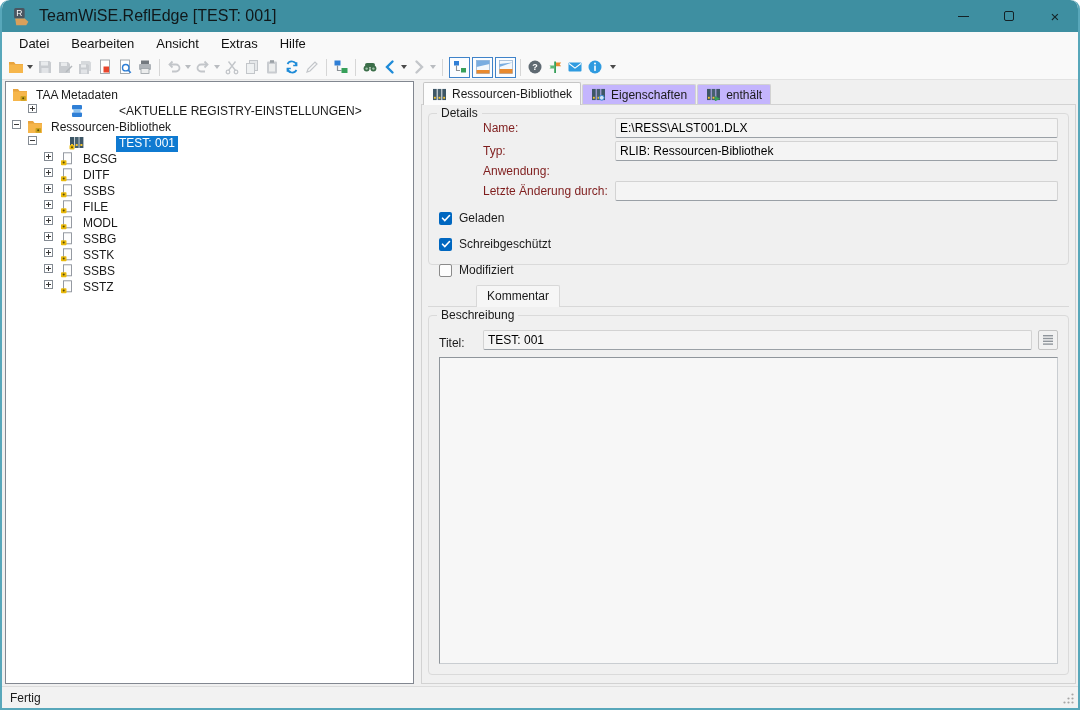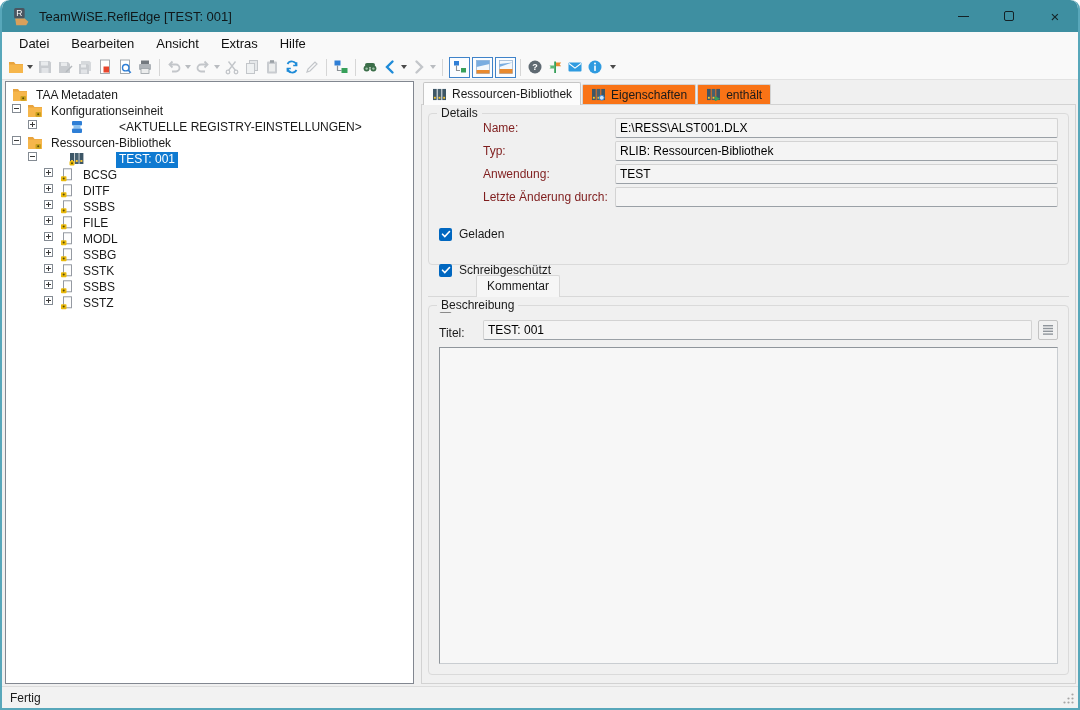--- a/index.html
+++ b/index.html
@@ -6,21 +6,21 @@
   html,body { width:1080px; height:710px; overflow:hidden; background:#fff;
     font-family:"Liberation Sans", sans-serif; }
   .window { width:1080px; height:710px; display:flex; flex-direction:column;
     border:2px solid #58a7ba; border-top:none; border-radius:9px 9px 0 0;
     overflow:hidden; background:#f0f0f0; }
 
   
   .titlebar { height:32px; background:#3e8fa1; display:flex; align-items:center;
     flex:none; padding-left:10px; border-radius:8px 8px 0 0; }
   .app-icon { width:19px; height:19px; margin-right:8px; flex:none; }
-  .title-text { font-size:13px; color:#10181a; }
+  .title-text { font-size:16px; color:#10181a; }
   .win-controls { margin-left:auto; display:flex; height:100%; }
   .win-btn { width:46px; height:100%; display:flex; align-items:center; justify-content:center;
     color:#142226; font-size:15px; cursor:default; }
   .glyph-min { width:11px; height:0; border-top:1.4px solid #142226; display:block; }
   .glyph-max { width:10px; height:10px; border:1.4px solid #142226; border-radius:2px; display:block; }
 
   
   .menubar { height:23px; background:#f9f9f9; display:flex; align-items:center;
     padding-left:6px; flex:none; }
   .menu-item { font-size:13px; color:#111; padding:2px 11px; }
@@ -58,49 +58,49 @@
   .exp.plus::after { content:""; position:absolute; top:1px; bottom:1px; left:3px; width:1px; background:#3a3a3a; }
   .nicon { width:16px; height:14px; margin-right:5px; flex:none; }
   .nicon svg { width:16px; height:14px; display:block; }
   .tlabel { padding:0 3px; line-height:15px; }
   .trow.selected .tlabel { background:#0f7ad1; color:#fff; }
 
   
   .tabstrip { height:23px; display:flex; align-items:flex-end; padding-left:2px; flex:none; }
   .tab { display:flex; align-items:center; gap:5px; font-size:12px; color:#1a1a1a;
     height:20px; padding:0 8px; border:1px solid #d2d2d2; border-bottom:none;
-    background:#f97316; margin-right:1px; border-radius:2px 2px 0 0; }
+    background:#c4b5fd; margin-right:1px; border-radius:2px 2px 0 0; }
   .tab.active { height:23px; background:#fcfcfc; margin-bottom:-1px; z-index:2;
     border-color:#c6c6c6; }
   .tab svg { width:15px; height:13px; display:block; }
 
   .page { flex:1; border:1px solid #d2d2d2; background:#f0f0f0; display:flex;
     flex-direction:column; min-height:0; padding:4px 6px 6px; }
 
   .groupbox { position:relative; border:1px solid #dadada; border-radius:4px; }
   .group-label { position:absolute; top:-8px; left:8px; background:#f0f0f0; padding:0 4px;
     font-size:12px; color:#1a1a1a; }
 
   .details-group { height:152px; flex:none; margin-top:4px; padding-top:3px; }
   .frow { display:flex; align-items:center; margin:1px 10px 3px; }
   .flabel { width:132px; font-size:12px; color:#7f1d1d; flex:none;margin-left:44px; }
   .ffield { flex:1; height:20px; background:#f4f4f4; border:1px solid #d3d3d3;
     border-bottom-color:#9aa0a6; border-radius:2px; font-size:12px; padding:0 4px;
     color:#000000; font-family:"Liberation Sans", sans-serif; outline:none; }
 
-  .cbrow { display:flex; align-items:center; height:18px; margin:18px 10px 1px; }
+  .cbrow { display:flex; align-items:center; height:18px; margin:8px 10px 1px; }
   .cbrow:first-of-type { margin-top:7px; }
   .cb { width:13px; height:13px; border-radius:2px; flex:none; display:flex;
     align-items:center; justify-content:center; }
   .cb.checked { background:#0067c0; }
   .cb.unchecked { background:#fdfdfd; border:1px solid #8a8a8a; }
   .cb svg { width:10px; height:10px; display:block; }
   .cblabel { font-size:12px; margin-left:7px; color:#1a1a1a; }
 
-  .ktab-row { margin-top:10px; border-bottom:1px solid #d8d8d8; display:flex; flex:none;padding-left:48px; }
+  .ktab-row { margin-top:20px; border-bottom:1px solid #d8d8d8; display:flex; flex:none;padding-left:48px; }
   .ktab { font-size:12px; color:#1a1a1a; background:#f6f6f6; border:1px solid #d8d8d8;
     border-bottom:none; padding:3px 10px 4px; margin-bottom:-1px; border-radius:2px 2px 0 0; }
 
   .desc-group { flex:1; margin:8px 0 2px; padding-top:12px; display:flex;
     flex-direction:column; min-height:0; }
   .titel-row { display:flex; align-items:flex-end; margin:2px 10px 0; }
   .titel-label { width:44px; font-size:12px; flex:none; color:#1a1a1a; }
   .titel-btn { width:20px; height:20px; margin-left:6px; border:1px solid #c3c3c3;
     background:#f1f1f1; border-radius:2px; display:flex; align-items:center; justify-content:center; flex:none; }
   .titel-btn svg { width:12px; height:12px; display:block; }
@@ -336,32 +336,20 @@
             <svg viewBox="0 0 16 14">
               <path d="M1 1h5l1.5 2H15v10H1z" fill="#e8a33d"></path>
               <path d="M1 3.5h14V13H1z" fill="#f6b64b"></path>
               <rect x="8.5" y="8" width="5.5" height="4.8" rx="1" fill="#caa21c"></rect>
               <circle cx="11.2" cy="10.2" r="1" fill="#5d4a08"></circle>
             </svg>
           </span>
         <span class="tlabel">TAA Metadaten</span>
       </div>
 
-      <div class="trow lvl1">
-        <span class="exp minus"></span>
-        <span class="nicon">
-            <svg viewBox="0 0 16 14">
-              <path d="M1 1h5l1.5 2H15v10H1z" fill="#e8a33d"></path>
-              <path d="M1 3.5h14V13H1z" fill="#f6b64b"></path>
-              <rect x="8.5" y="8" width="5.5" height="4.8" rx="1" fill="#caa21c"></rect>
-              <circle cx="11.2" cy="10.2" r="1" fill="#5d4a08"></circle>
-            </svg>
-          </span>
-        <span class="tlabel">Konfigurationseinheit</span>
-      </div>
 
       <div class="trow lvl2">
         <span class="exp plus"></span>
         <span class="nicon">
             <svg viewBox="0 0 16 14">
               <rect x="3" y="1" width="10" height="4.5" rx="1" fill="#2f7fd6"></rect>
               <rect x="4.5" y="5" width="7" height="3.5" fill="#8fc3ef"></rect>
               <rect x="3" y="8.5" width="10" height="4.5" rx="1" fill="#2f7fd6"></rect>
             </svg>
           </span>
@@ -547,21 +535,20 @@
           <div class="frow">
             <span class="flabel">Name:</span>
             <input class="ffield" readonly="" value="E:\RESS\ALST001.DLX" style="">
           </div>
           <div class="frow">
             <span class="flabel">Typ:</span>
             <input class="ffield" readonly="" value="RLIB: Ressourcen-Bibliothek" style="">
           </div>
           <div class="frow">
             <span class="flabel">Anwendung:</span>
-            <input class="ffield" readonly="" value="TEST" style="">
           </div>
           <div class="frow">
             <span class="flabel">Letzte Änderung durch:</span>
             <input class="ffield" readonly="" value="" style="">
           </div>
 
           <div class="cbrow">
             <span class="cb checked">
                 <svg viewBox="0 0 10 10">
                   <path d="M1.5 5.2l2.3 2.3 4.7-5" fill="none" stroke="#fff" stroke-width="1.6" stroke-linecap="round"></path>

